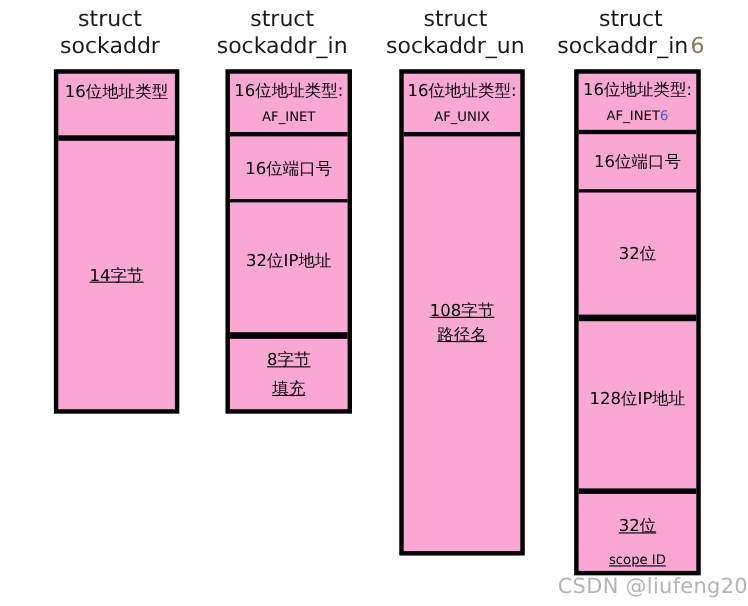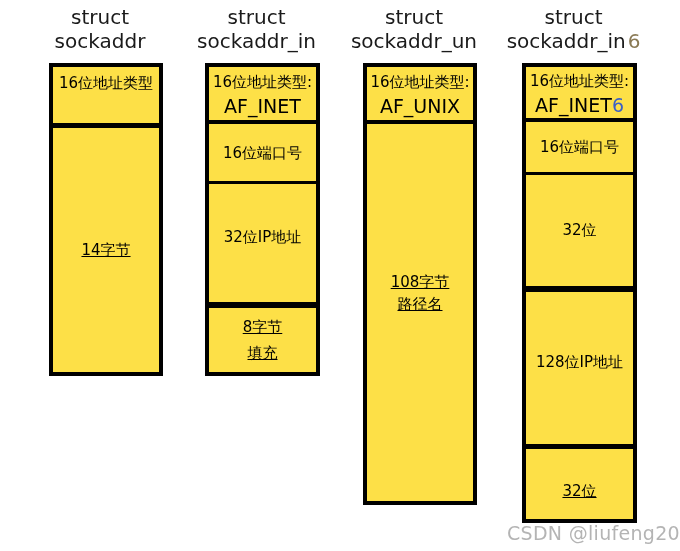--- a/index.html
+++ b/index.html
@@ -7,31 +7,31 @@
     position:relative; width:680px; height:551px; background:#ffffff;
     font-family:"DejaVu Sans","Liberation Sans",sans-serif; color:#000;
     overflow:hidden;
   }
   .hdr { position:absolute; top:5px; text-align:center; }
   .hline { font-size:20px; line-height:24px; color:#1a1a1a; white-space:nowrap; }
   .hdr-suffix { color:#8a7a55; margin-left:2px; }
   .blue-suffix { color:#3a5fc8; }
 
   .box {
-    position:absolute; box-sizing:border-box; background:#fde047;
+    position:absolute; box-sizing:border-box; background:#f9a8d4;
     border:4px solid #000; display:flex; flex-direction:column;
   }
   .cell {
     box-sizing:content-box; flex:0 0 auto;
     display:flex; flex-direction:column; align-items:center; justify-content:center;
     border-bottom:0 solid #000; text-align:center;
   }
   .cell.grow { flex:1 1 auto; border-bottom:none;text-decoration:underline; }
   .line { font-size:15px; line-height:24px; white-space:nowrap; color:#000; }
-  .en   { font-size:19px; }
+  .en   { font-size:12px; }
   .lh22 { line-height:22px; }
   .lh26 { line-height:26px; }
   .lh27 { line-height:27px; }
   .lh31 { line-height:31px; }
   .top-align { justify-content:flex-start; padding-top:4px; }
   .shift-up   { padding-bottom:84px;margin-top:44px; }
   .shift-up-s { padding-bottom:12px; }
   .shift-dn-s { padding-top:14px; }
 
   .watermark {
@@ -107,18 +107,19 @@
       <div class="line">16位端口号</div>
     </div>
     <div class="cell" style="height:111px;border-bottom-width:6px">
       <div class="line lh31">32位</div>
     </div>
     <div class="cell shift-up-s" style="height:140px;border-bottom-width:5px">
       <div class="line">128位IP地址</div>
     </div>
     <div class="cell grow shift-dn-s">
       <div class="line lh31">32位</div>
+      <div class="line en lh31">scope ID</div>
     </div>
   </div>
 
   <div class="watermark">CSDN @liufeng2023</div>
 
 </div>
 
 </body></html>

